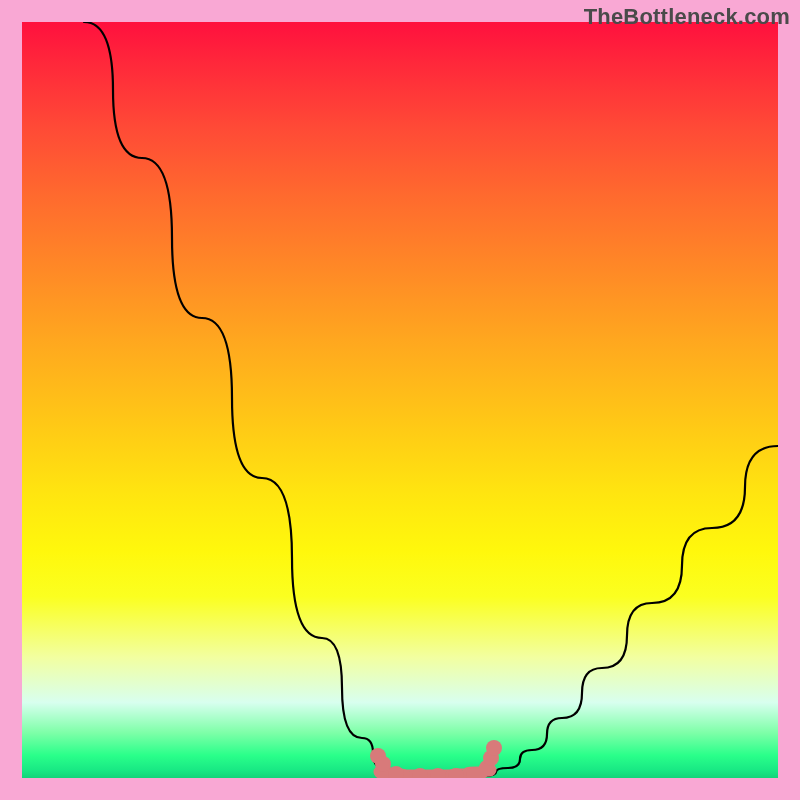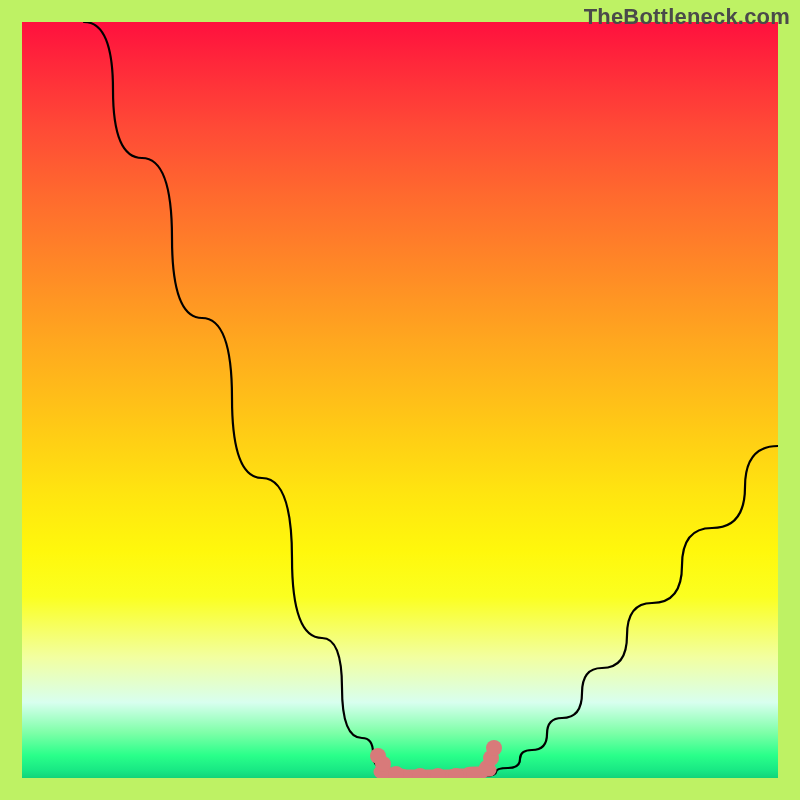--- a/index.html
+++ b/index.html
@@ -1,21 +1,21 @@
 <!DOCTYPE html>
 <html><head>
 <meta charset="utf-8">
 <style>
   * { margin: 0; padding: 0; box-sizing: border-box; }
   html, body { width: 800px; height: 800px; overflow: hidden; background: #000; }
   .frame {
     position: relative;
     width: 800px;
     height: 800px;
-    background: #bef264;
+    background: #f9a8d4;
   }
   .plot-area {
     position: absolute;
     left: 22px;
     top: 22px;
     width: 756px;
     height: 756px;
     overflow: hidden;
   }
   .gradient {

